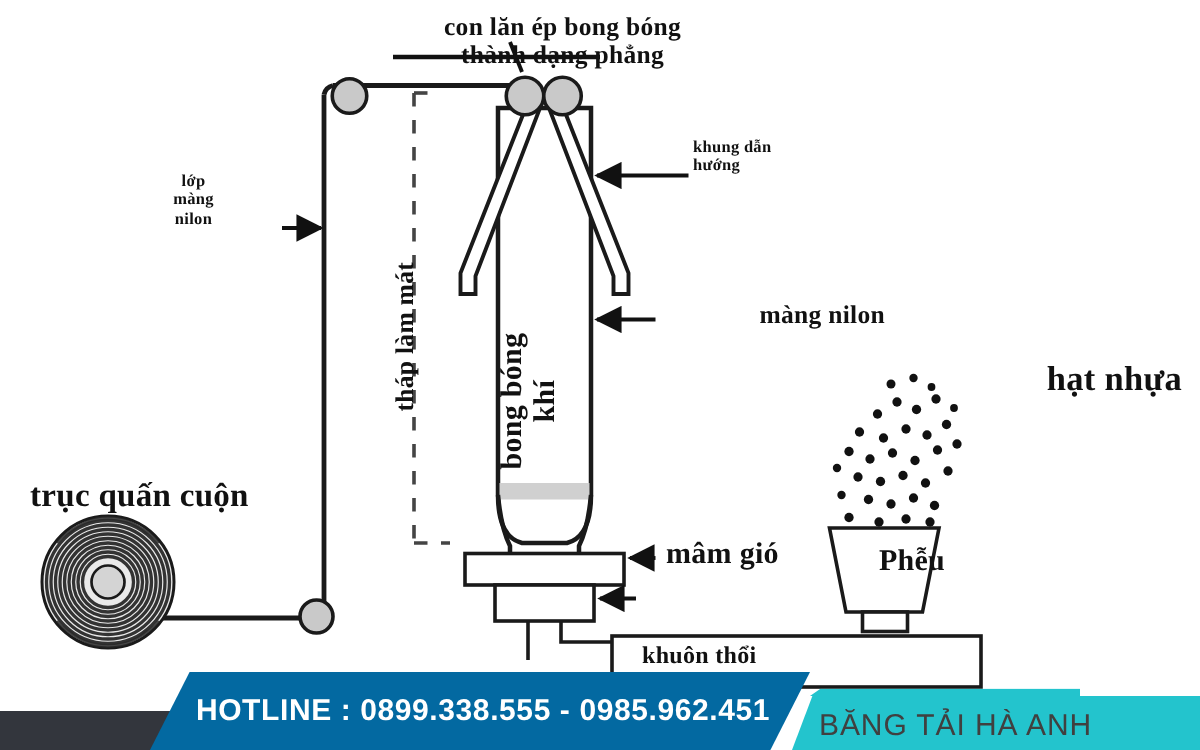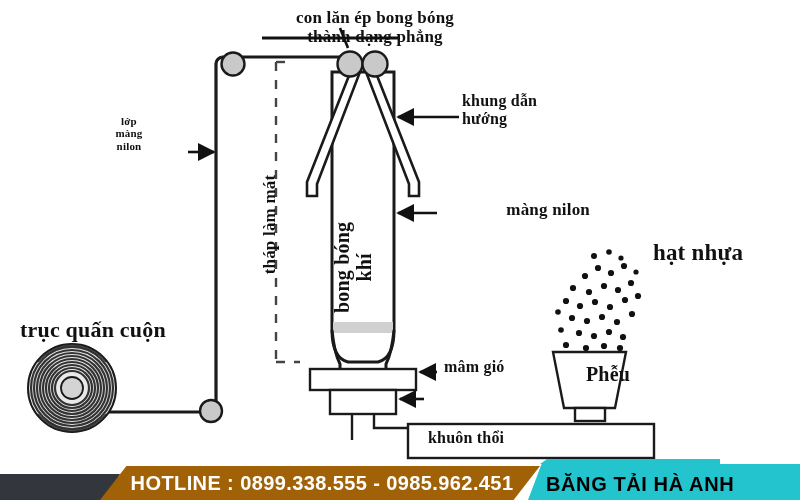--- a/index.html
+++ b/index.html
@@ -22,44 +22,44 @@
     text-align:center;
     white-space:pre-line;
     letter-spacing:.2px;
   }
   .lbl-rot{
     transform-origin:50% 50%;
   }
 
   
   #label-nip        {left:250px; top:8px;  width:250px; font-size:17px;}
-  #label-frame      {left:462px; top:92px; width:160px; font-size:16px; text-align:left;}
+  #label-frame      {left:462px; top:92px; width:160px; font-size:11px; text-align:left;}
   #label-filmlayer  {left:74px;  top:115px;width:110px; font-size:11px;}
   #label-tower      {left:200px; top:215px;width:140px; font-size:17px;
                      transform:rotate(-90deg);}
   #label-bubble     {left:278px; top:245px;width:150px; font-size:20px;
                      transform:rotate(-90deg);}
   #label-nylonfilm  {left:440px; top:200px;width:150px; font-size:17px; text-align:right;}
-  #label-airring    {left:444px; top:358px;width:120px; font-size:16px; text-align:left;}
+  #label-airring    {left:444px; top:358px;width:120px; font-size:20px; text-align:left;}
   #label-die        {left:428px; top:385px;width:140px; font-size:16px; text-align:left;margin-top:44px;}
   #label-extruder   {left:408px; top:425px;width:240px; font-size:23px;}
   #label-hopper     {left:558px; top:363px;width:100px; font-size:20px;text-align:center;}
-  #label-pellets    {left:608px; top:240px;width:180px; font-size:23px; text-align:center;}
+  #label-pellets    {left:608px; top:240px;width:180px; font-size:23px; text-align:right;}
   #label-winder     {left:20px;  top:318px;width:190px; font-size:22px; text-align:left;}
 
   
   #banner{position:absolute;left:0;bottom:0;width:800px;height:42px;}
   .band-dark-left{
     position:absolute;left:0;bottom:0;width:120px;height:26px;
     background:#33363d;
     clip-path:polygon(0 0, 100% 0, 88% 100%, 0 100%);
   }
   .band-dark{
-    position:absolute;left:100px;bottom:0;width:440px;height:34px;
-    background:#a16207;
+    position:absolute;left:100px;bottom:0;width:440px;height:52px;
+    background:#0369a1;
     clip-path:polygon(6% 0, 100% 0, 94% 100%, 0 100%);
     display:flex;align-items:center;justify-content:center;
   }
   .hotline-txt{
     font-family:"Liberation Sans", sans-serif;
     font-weight:bold;
     font-size:20px;
     color:#ffffff;
     letter-spacing:.4px;
     white-space:nowrap;
@@ -71,23 +71,23 @@
     clip-path:polygon(5% 0, 100% 0, 100% 100%, 0 100%);
     display:flex;align-items:flex-end;
   }
   .band-teal-cap{
     position:absolute;left:540px;bottom:36px;width:180px;height:5px;
     background:#23c4cd;
     clip-path:polygon(4% 0, 100% 0, 100% 100%, 0 100%);
   }
   .brand-txt{
     font-family:"Liberation Sans", sans-serif;
-    font-weight:bold;
+    font-weight:normal;
     font-size:20px;
-    color:#000000;
+    color:#404040;
     letter-spacing:.6px;
     white-space:nowrap;
     margin:0 0 4px 18px;
   }
   .band-teal-tail{
     position:absolute;left:712px;bottom:0;width:88px;height:28px;
     background:#23c4cd;
     clip-path:polygon(10% 0, 100% 0, 100% 100%, 0 100%);
   }
 </style>

